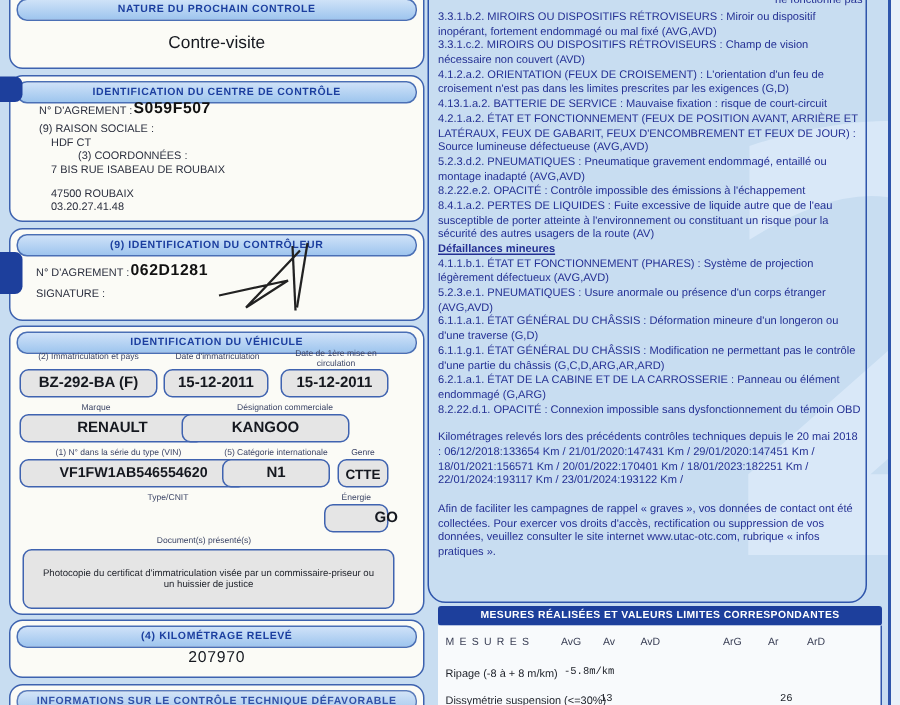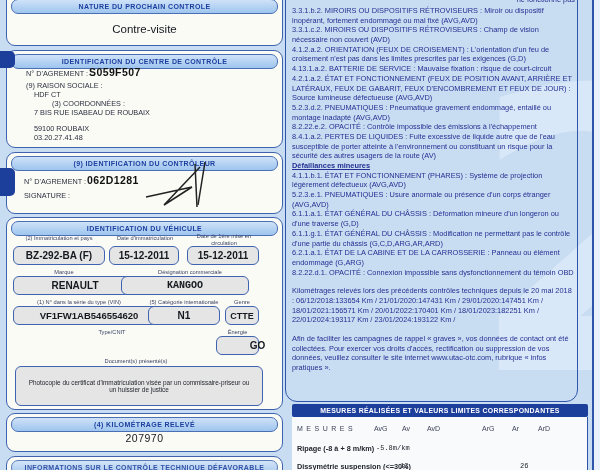--- a/index.html
+++ b/index.html
@@ -29,21 +29,21 @@
   .gap{margin-top:9px;}
   .top-partial{position:absolute;left:292px;top:-4px;width:283px;text-align:right;z-index:2;
                color:#232f93;font-size:7.4px;line-height:8px;}
   .mes-bar{position:absolute;left:292px;top:404px;width:296px;height:13px;background:#1d3f9c;
            color:#fff;font-size:6.9px;font-weight:bold;text-align:center;line-height:13px;
            border-radius:2px;letter-spacing:.3px;z-index:2;white-space:nowrap;}
   .mes-body{position:absolute;left:292px;top:417px;width:296px;height:53px;background:#f8fafc;
             border-right:1.6px solid #2f55ab;z-index:2;box-sizing:border-box;}
   .mes-cell{position:absolute;font-size:7px;color:#3a3f55;white-space:nowrap;}
   .mes-label{letter-spacing:3.5px;}
-  .mes-rowlab{font-weight:bold;color:#23262e;font-size:7.3px;text-align:right;}
+  .mes-rowlab{font-weight:normal;color:#23262e;font-size:7.3px;text-align:right;}
   .mes-val{font-family:"Liberation Mono",monospace;font-size:7px;color:#23262e;}
   .page-edge{position:absolute;left:592px;top:0;width:2px;height:470px;background:#2f55ab;z-index:4;}
   .page-edge-light{position:absolute;left:594px;top:0;width:6px;height:470px;background:#e9f1fa;z-index:4;}
   .sig{position:absolute;z-index:3;}
 </style>
 </head>
 <body>
 
 <div class="page">
 
@@ -58,21 +58,21 @@
   </div>
 
   <div class="box" style="left:6px;top:50px;width:277px;height:98px;">
     <div class="hdr" style="top:3px;">IDENTIFICATION DU CENTRE DE CONTRÔLE</div>
     <span class="ln" style="left:19px;top:18px;">N° D'AGREMENT :</span>
     <span class="ln agr" style="left:82px;top:15px;">S059F507</span>
     <span class="ln" style="left:19px;top:30px;">(9) RAISON SOCIALE :</span>
     <span class="ln" style="left:27px;top:39px;">HDF CT</span>
     <span class="ln" style="left:19px;top:48px;margin-left:26px;">(3) COORDONNÉES :</span>
     <span class="ln" style="left:27px;top:57px;">7 BIS RUE ISABEAU DE ROUBAIX</span>
-    <span class="ln" style="left:27px;top:73px;">59100 ROUBAIX</span>
+    <span class="ln" style="left:27px;top:73px;">47500 ROUBAIX</span>
     <span class="ln" style="left:27px;top:82px;">03.20.27.41.48</span>
   </div>
 
   <div class="box" style="left:6px;top:152px;width:277px;height:62px;">
     <div class="hdr" style="top:3px;">(9) IDENTIFICATION DU CONTRÔLEUR</div>
     <span class="ln" style="left:17px;top:24px;">N° D'AGREMENT :</span>
     <span class="ln agr" style="left:80px;top:21px;">062D1281</span>
     <span class="ln" style="left:17px;top:38px;">SIGNATURE :</span>
     <svg class="sig" style="left:135px;top:8px;" width="80" height="50" viewBox="0 0 80 50">
       <path d="M4 36 L50 26 L22 44 L58 6" fill="none" stroke="#222" stroke-width="1.5"></path>
@@ -87,21 +87,21 @@
     <span class="lab" style="left:6px;top:17px;width:92px;">(2) Immatriculation et pays</span>
     <span class="lab" style="left:100px;top:17px;width:76px;">Date d'immatriculation</span>
     <span class="lab" style="left:178px;top:15px;width:78px;">Date de 1ère mise en circulation</span>
     <div class="vbox" style="left:6px;top:28px;width:92px;height:19px;">BZ-292-BA (F)</div>
     <div class="vbox" style="left:102px;top:28px;width:70px;height:19px;">15-12-2011</div>
     <div class="vbox" style="left:180px;top:28px;width:72px;height:19px;">15-12-2011</div>
 
     <span class="lab" style="left:6px;top:51px;width:102px;">Marque</span>
     <span class="lab" style="left:114px;top:51px;width:138px;">Désignation commerciale</span>
     <div class="vbox" style="left:6px;top:58px;width:124px;height:19px;">RENAULT</div>
-    <div class="vbox" style="left:114px;top:58px;width:128px;height:19px;font-family:Liberation Mono, monospace;">KANGOO</div>
+    <div class="vbox" style="left:114px;top:58px;width:112px;height:19px;">KANGOO</div>
 
     <span class="lab" style="left:6px;top:81px;width:132px;">(1) N° dans la série du type (VIN)</span>
     <span class="lab" style="left:141px;top:81px;width:72px;">(5) Catégorie internationale</span>
     <span class="lab" style="left:218px;top:81px;width:34px;">Genre</span>
     <div class="vbox" style="left:6px;top:88px;width:152px;height:19px;font-size:9.5px;">VF1FW1AB546554620</div>
     <div class="vbox" style="left:141px;top:88px;width:72px;height:19px;">N1</div>
     <div class="vbox" style="left:218px;top:88px;width:34px;height:19px;font-size:9px;">CTTE</div>
 
     <span class="lab" style="left:6px;top:111px;width:198px;">Type/CNIT</span>
     <span class="lab" style="left:209px;top:111px;width:43px;">Énergie</span>

